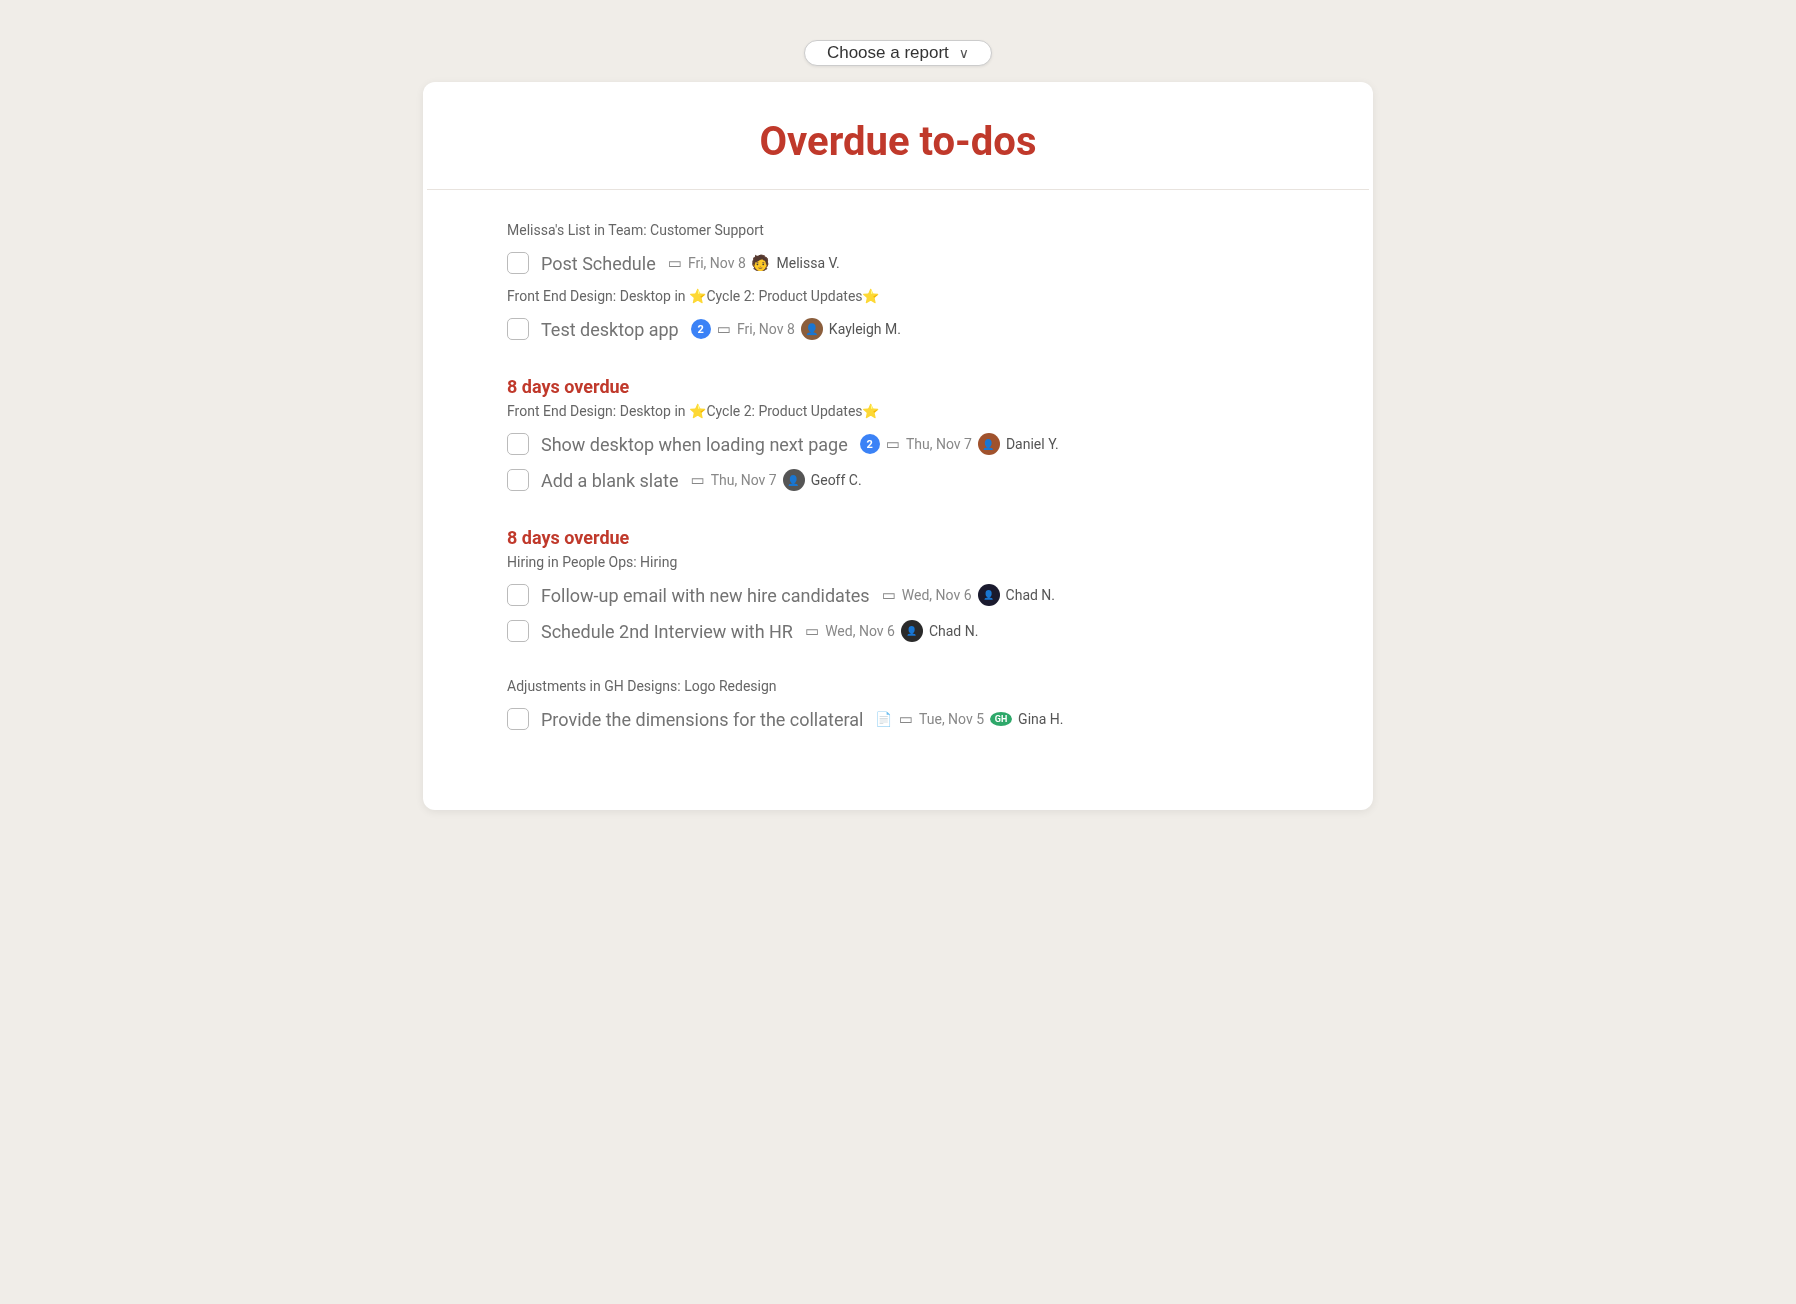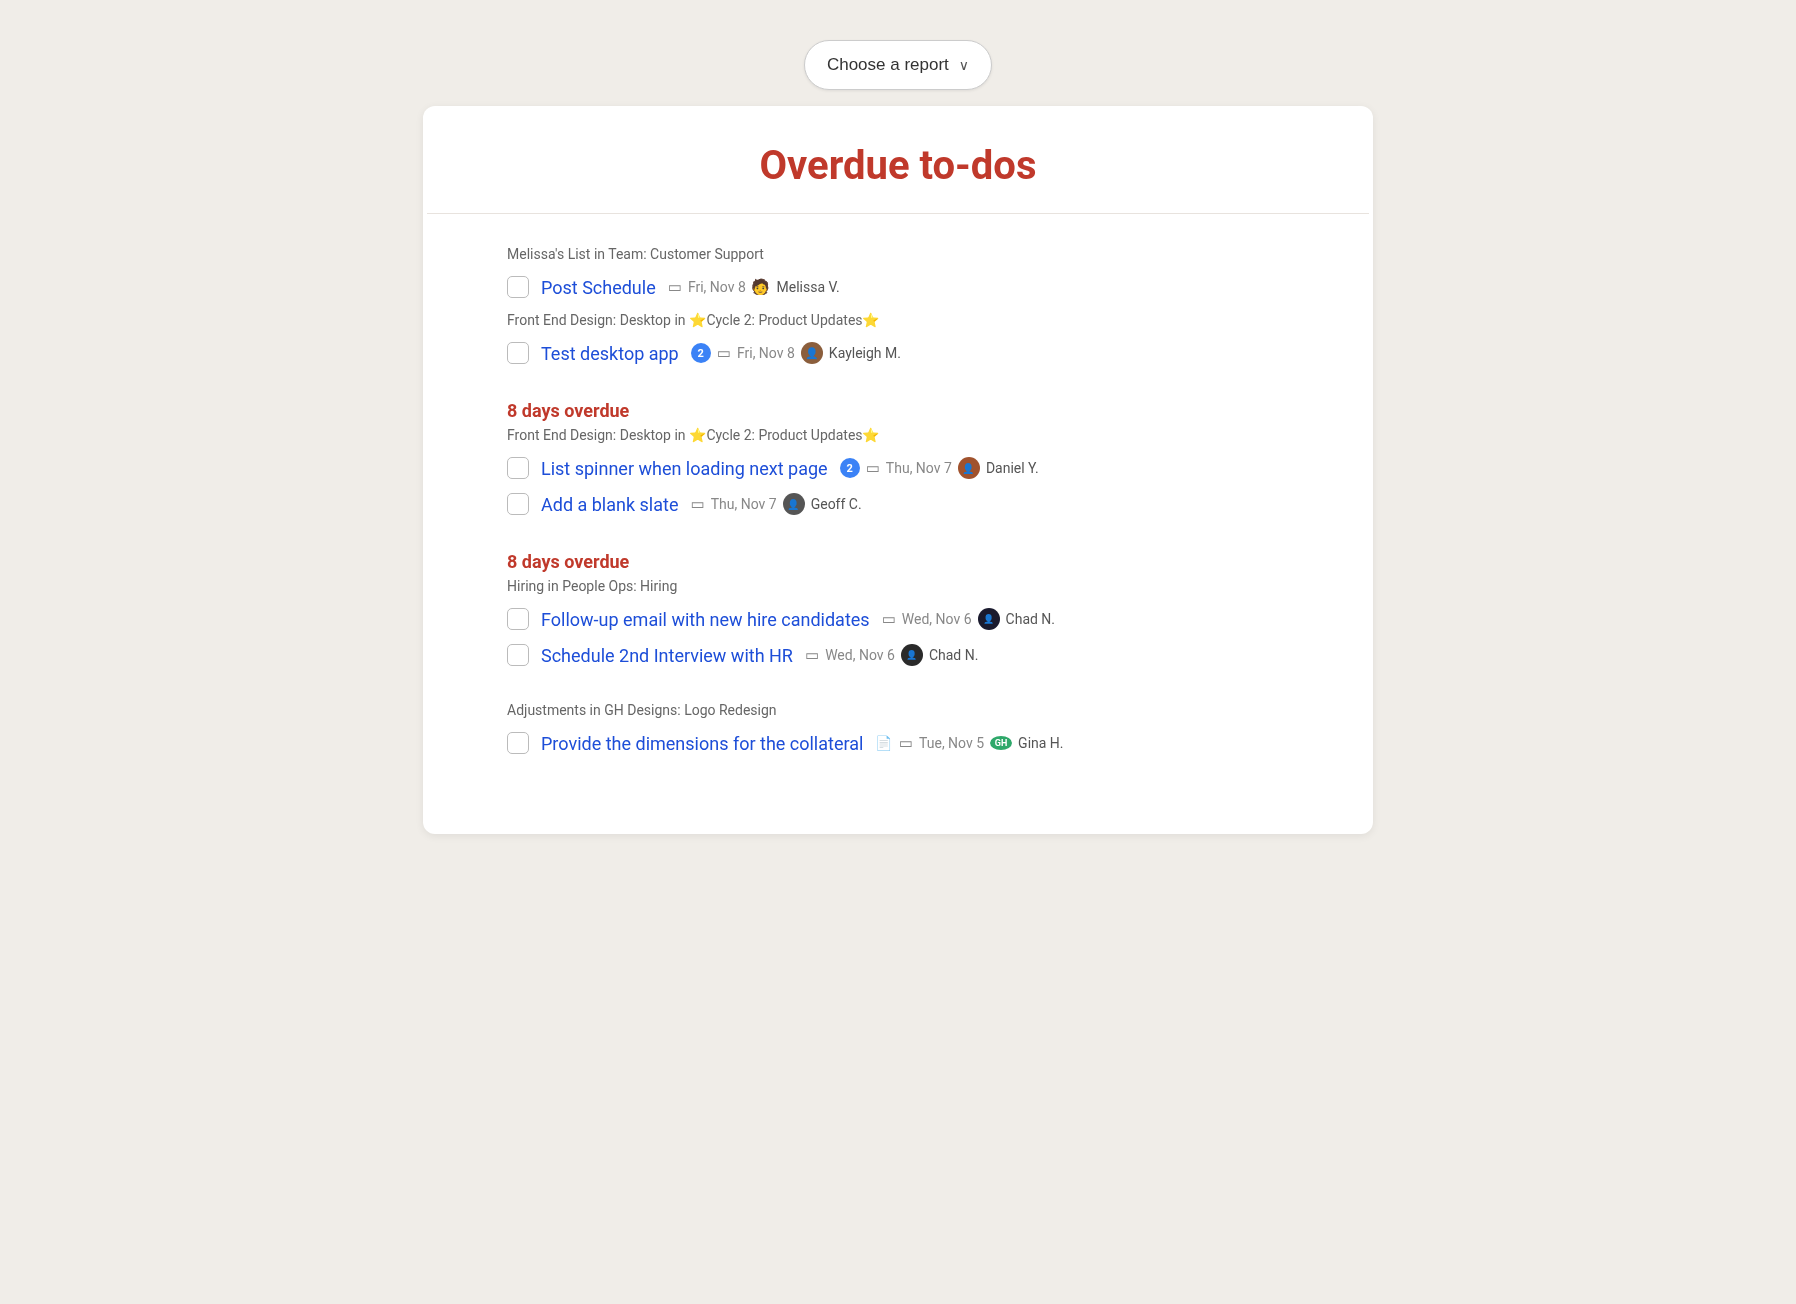--- a/index.html
+++ b/index.html
@@ -25,21 +25,21 @@
     .report-dropdown-wrapper {
       display: flex;
       justify-content: center;
       margin-bottom: 16px;
     }
 
     .report-dropdown {
       background: white;
       border: 1.5px solid #ccc;
       border-radius: 50px;
-      padding: 14px 22px;
+      padding: 2px 22px;
       font-size: 17px;
       color: #333;
       display: flex;
       align-items: center;
       gap: 10px;
       cursor: pointer;
       box-shadow: 0 1px 3px rgba(0,0,0,0.08);
     }
 
     .report-dropdown .chevron {
@@ -102,21 +102,21 @@
       height: 22px;
       border: 1.5px solid #bbb;
       border-radius: 5px;
       flex-shrink: 0;
       background: white;
       cursor: pointer;
     }
 
     .todo-text {
       font-size: 18px;
-      color: #1d4ed8;
+      color: #737373;
       font-weight: 400;
     }
 
     .todo-meta {
       display: flex;
       align-items: center;
       gap: 6px;
       flex-wrap: wrap;
     }
 
@@ -224,21 +224,21 @@
           </div>
         </div>
       </div>
 
       <div class="overdue-group">
         <div class="overdue-heading">8 days overdue</div>
         <div class="group-subtitle">Front End Design: Desktop in ⭐Cycle 2: Product Updates⭐</div>
 
         <div class="todo-item">
           <div class="checkbox"></div>
-          <div class="todo-text">List spinner when loading next page</div>
+          <div class="todo-text">Show desktop when loading next page</div>
           <div class="todo-meta">
             <div class="badge-count">2</div>
             <span class="calendar-icon">▭</span>
             <span class="due-date">Thu, Nov 7</span>
             <div class="assignee-avatar avatar-dy" style="background:#a0522d;font-size:10px;">👤</div>
             <span class="assignee-name">Daniel Y.</span>
           </div>
         </div>
 
         <div class="todo-item">

